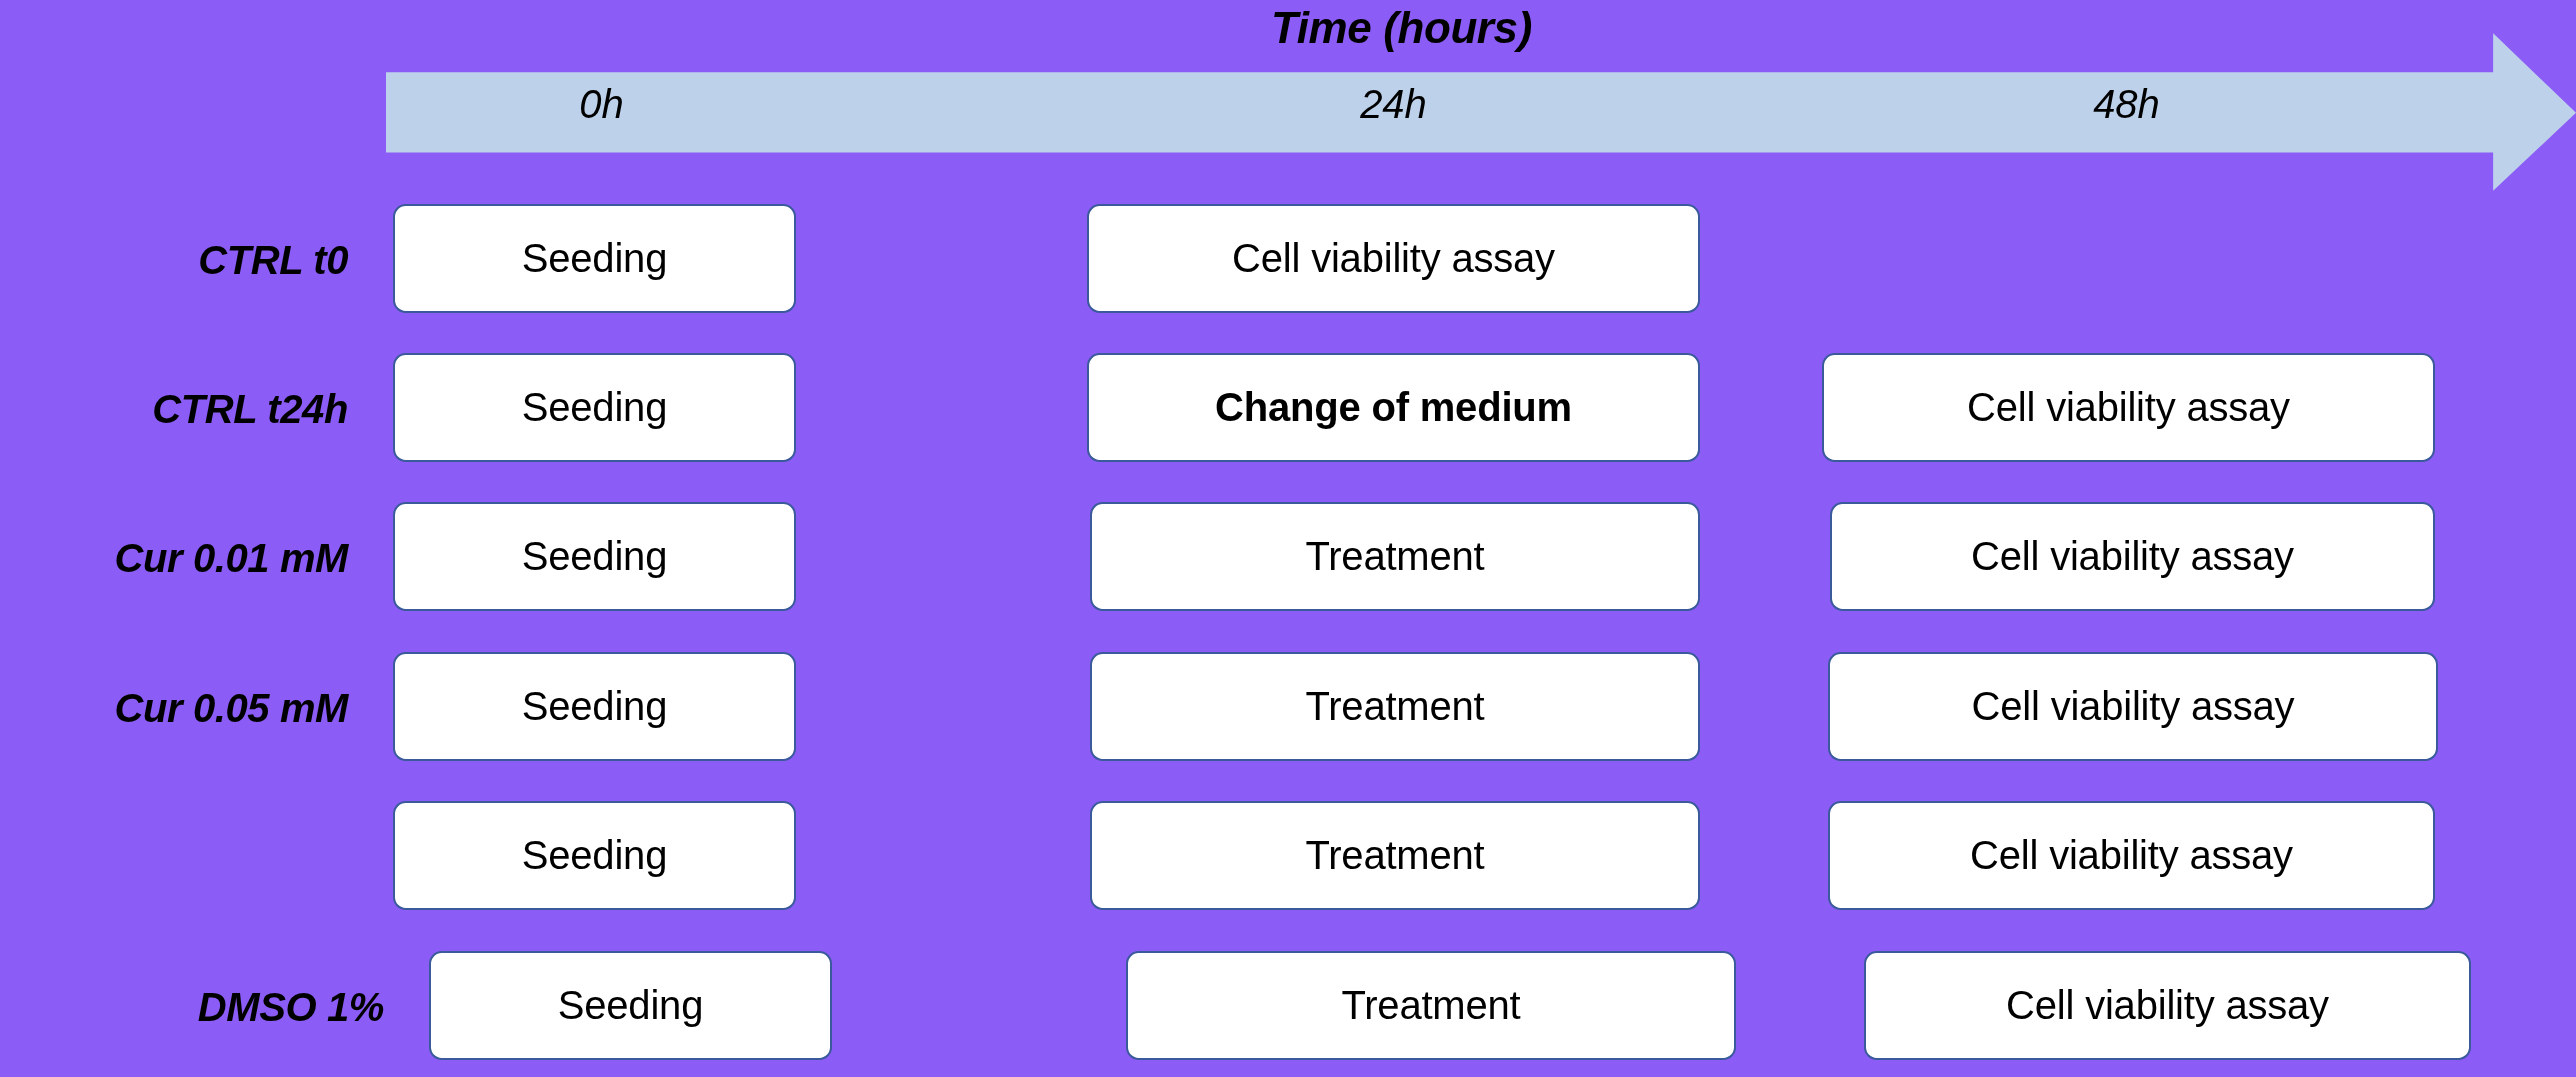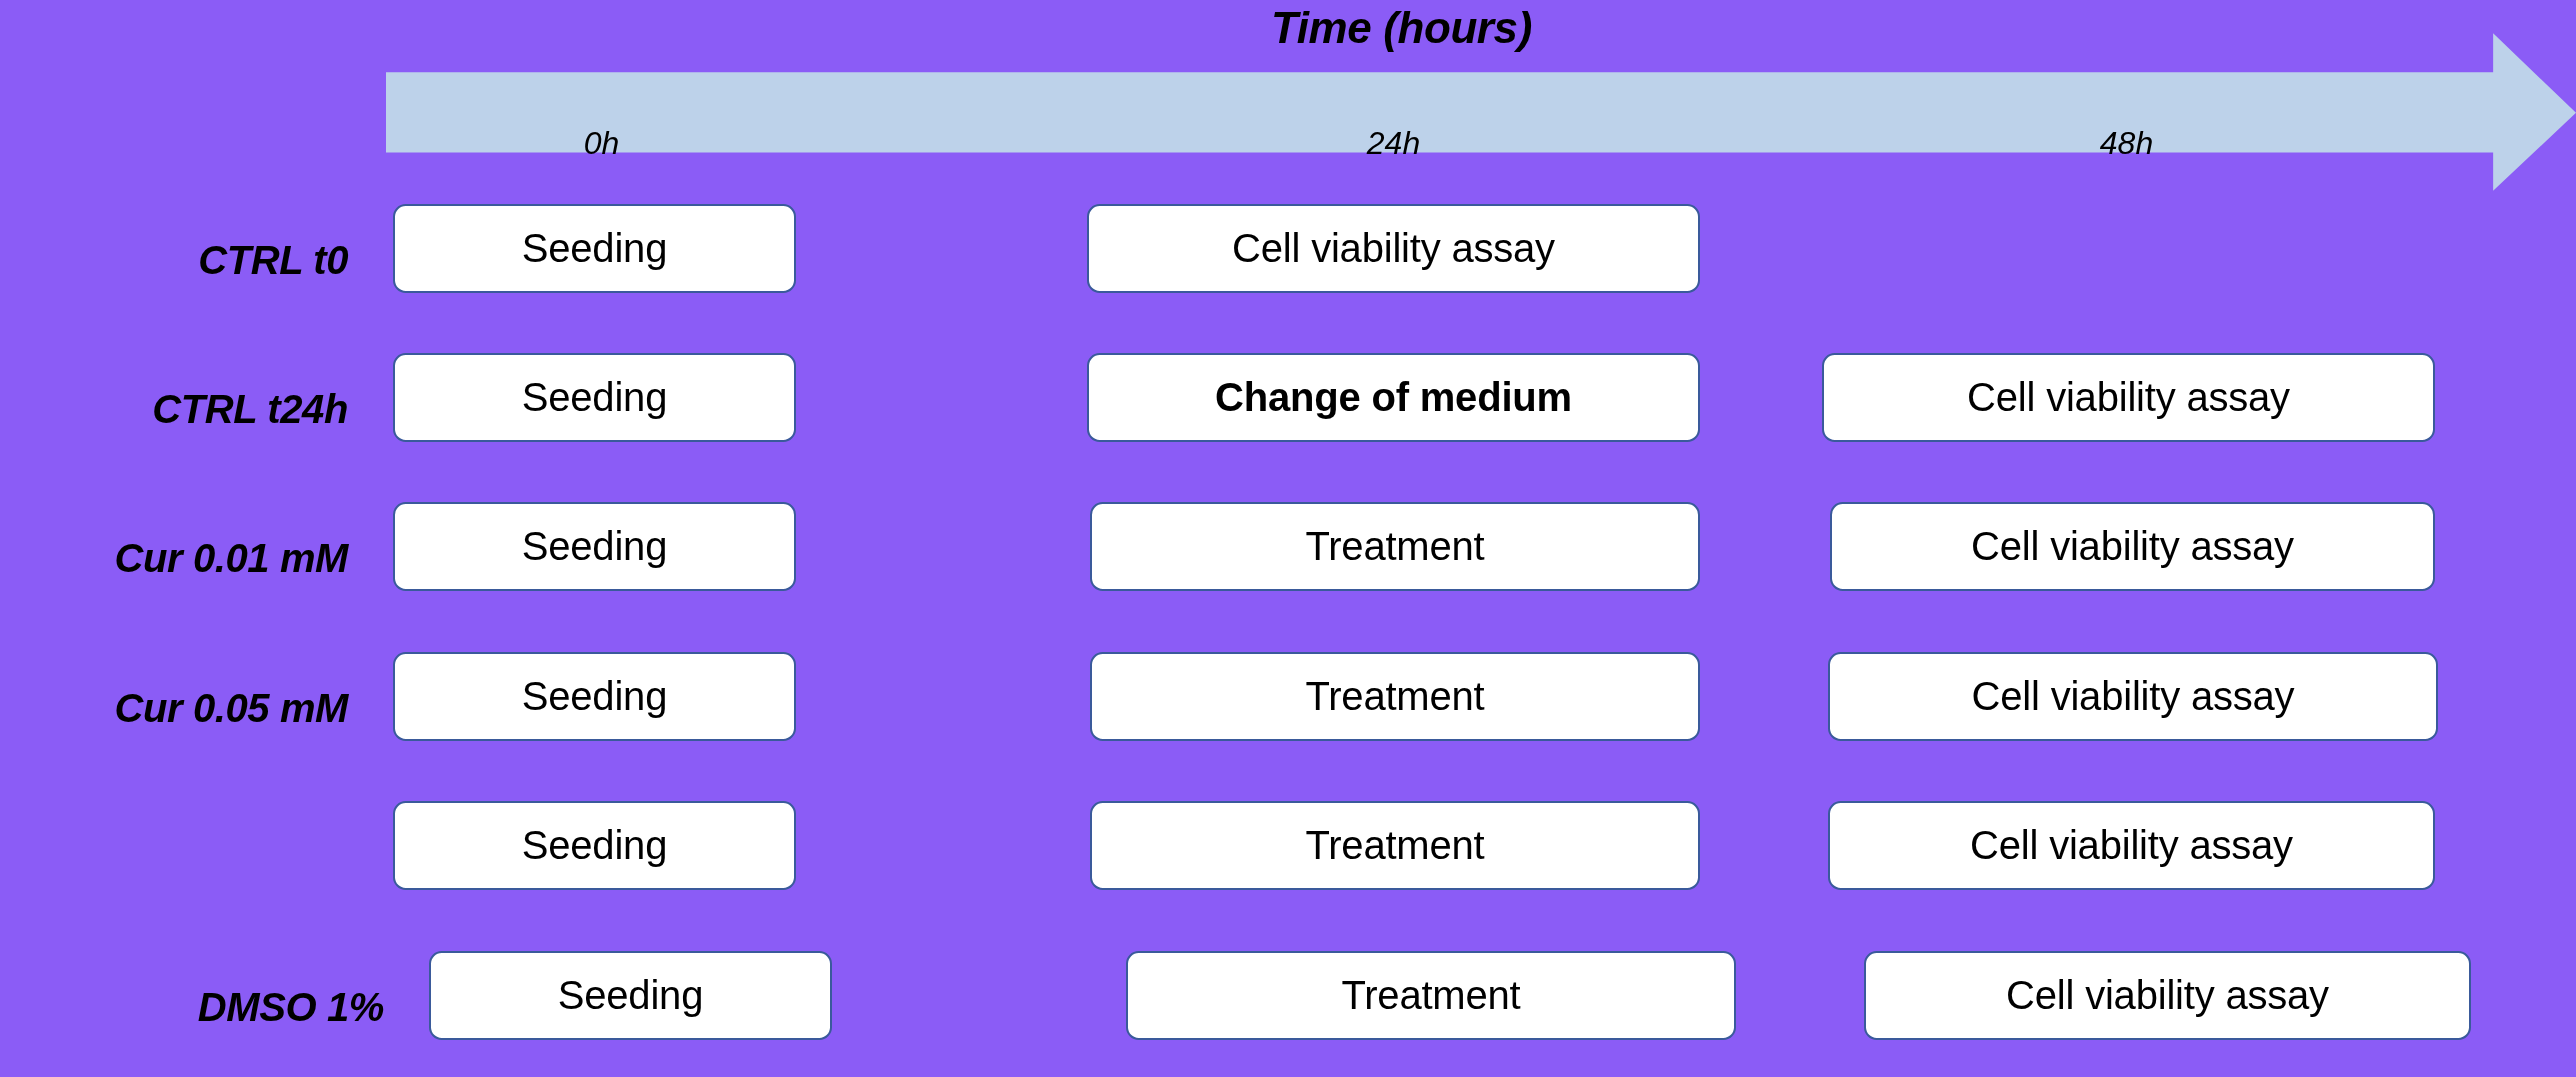--- a/index.html
+++ b/index.html
@@ -44,28 +44,27 @@
   }
   .timeline-arrow svg {
     display: block;
     width: 100%;
     height: 100%;
   }
 
   .tick-label {
     position: absolute;
     top: 84px;
-    font-size: 32px;
+    font-size: 40px;
     font-style: italic;
     font-weight: normal;
     color: #000000;
     text-align: center;
     white-space: nowrap;
     line-height: 1;
-    margin-top: 43px;
   }
   .tick-0h  { left: 482px;  width: 239px; }
   .tick-24h { left: 1274px; width: 239px; }
   .tick-48h { left: 2007px; width: 239px; }
 
   
   .row {
     position: absolute;
     left: 0;
     width: 2576px;
@@ -85,21 +84,21 @@
     font-weight: bold;
     font-style: italic;
     color: #000000;
     white-space: nowrap;
     letter-spacing: -0.4px;
   }
 
   .step-box {
     position: absolute;
     top: 0;
-    height: 89px;
+    height: 109px;
     box-sizing: border-box;
     border: 2.4px solid #3A5A9B;
     border-radius: 12.7px;
     background: #ffffff;
     display: flex;
     align-items: center;
     justify-content: center;
     font-size: 40px;
     font-weight: normal;
     font-style: normal;

